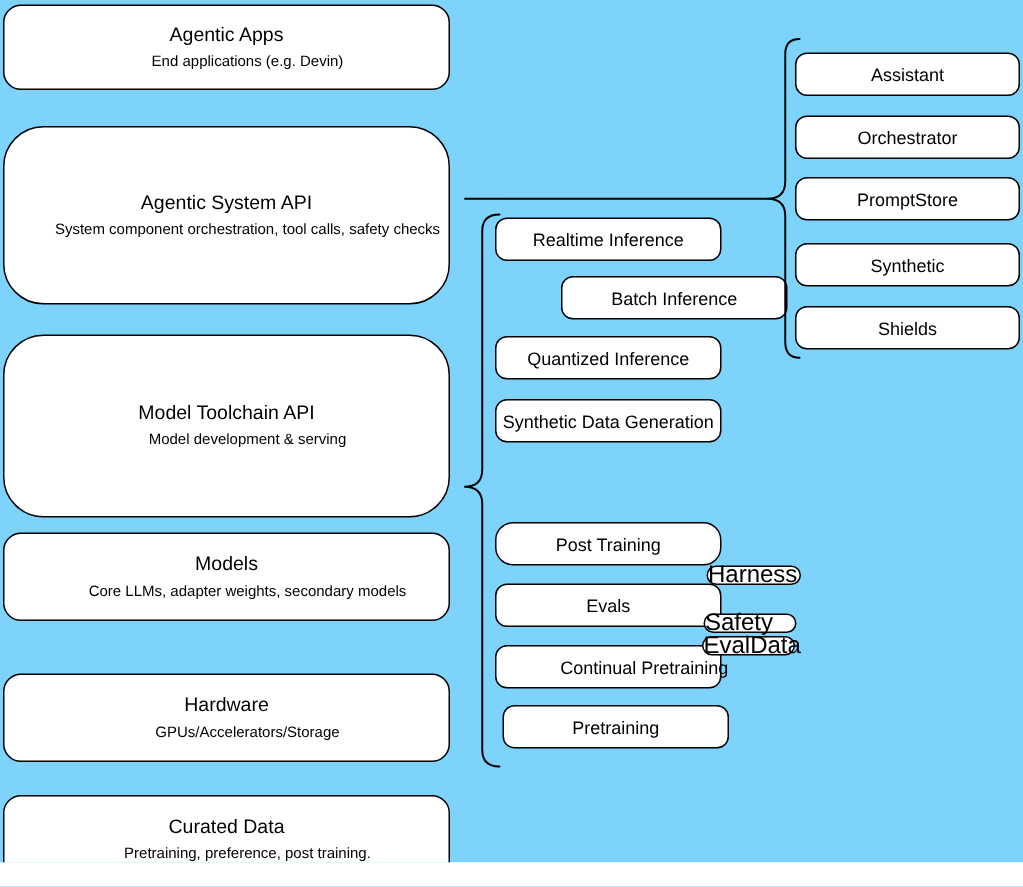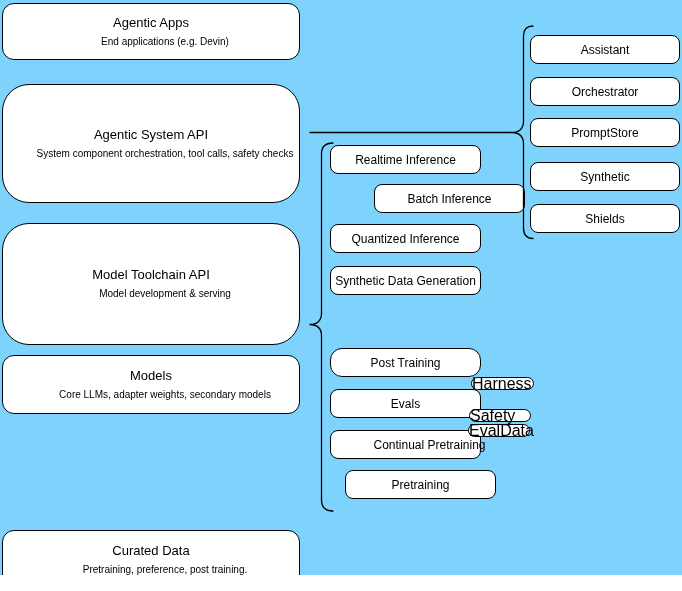--- a/index.html
+++ b/index.html
@@ -78,20 +78,24 @@
   <div class="node" style="left:2px; top:223px; width:298px; height:122px; border-radius:27px;">
     <div class="node-title">Model Toolchain API</div>
     <div class="node-subtitle">Model development &amp; serving</div>
   </div>
 
   <div class="node" style="left:2px; top:355px; width:298px; height:59px; border-radius:12px;">
     <div class="node-title">Models</div>
     <div class="node-subtitle">Core LLMs, adapter weights, secondary models</div>
   </div>
 
+  <div class="node" style="left:2px; top:449px; width:298px; height:59px; border-radius:12px;">
+    <div class="node-title">Hardware</div>
+    <div class="node-subtitle">GPUs/Accelerators/Storage</div>
+  </div>
 
   <div class="node" style="left:2px; top:530px; width:298px; height:60px; border-radius:12px;">
     <div class="node-title">Curated Data</div>
     <div class="node-subtitle">Pretraining, preference, post training.</div>
   </div>
 
   <div class="chip" style="left:330px; top:145px; width:151px; height:29px;">
     <span>Realtime Inference</span>
   </div>
   <div class="chip" style="left:330px; top:184px; width:151px; height:29px;margin-left:44px;">
@@ -105,21 +109,21 @@
   </div>
   <div class="chip" style="left:330px; top:348px; width:151px; height:29px;border-radius:12px;">
     <span>Post Training</span>
   </div>
   <div class="chip" style="left:330px; top:389px; width:151px; height:29px;">
     <span>Evals</span>
   </div>
   <div class="chip" style="left:330px; top:430px; width:151px; height:29px;padding-left:48px;">
     <span>Continual Pretraining</span>
   </div>
-  <div class="chip" style="left:345px; top:470px; width:151px; height:29px;text-align:right;">
+  <div class="chip" style="left:335px; top:470px; width:151px; height:29px;text-align:right;">
     <span>Pretraining</span>
   </div>
 
   <div class="tag" style="left:471px; top:377px; width:63px; height:13px;">
     <span>Harness</span>
   </div>
   <div class="tag" style="left:468px; top:394px; width:62px; height:13px;margin-top:30px;">
     <span>EvalData</span>
   </div>
   <div class="tag" style="left:469px; top:409px; width:62px; height:13px;">

